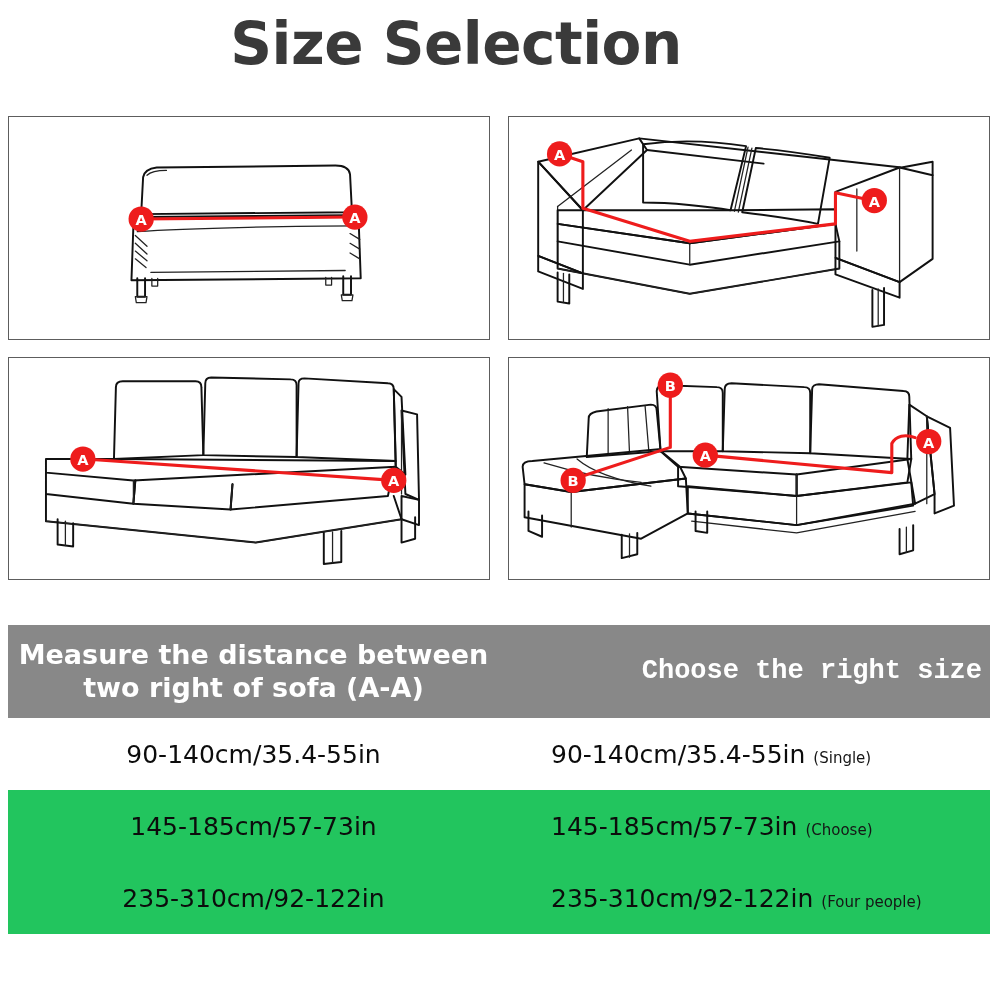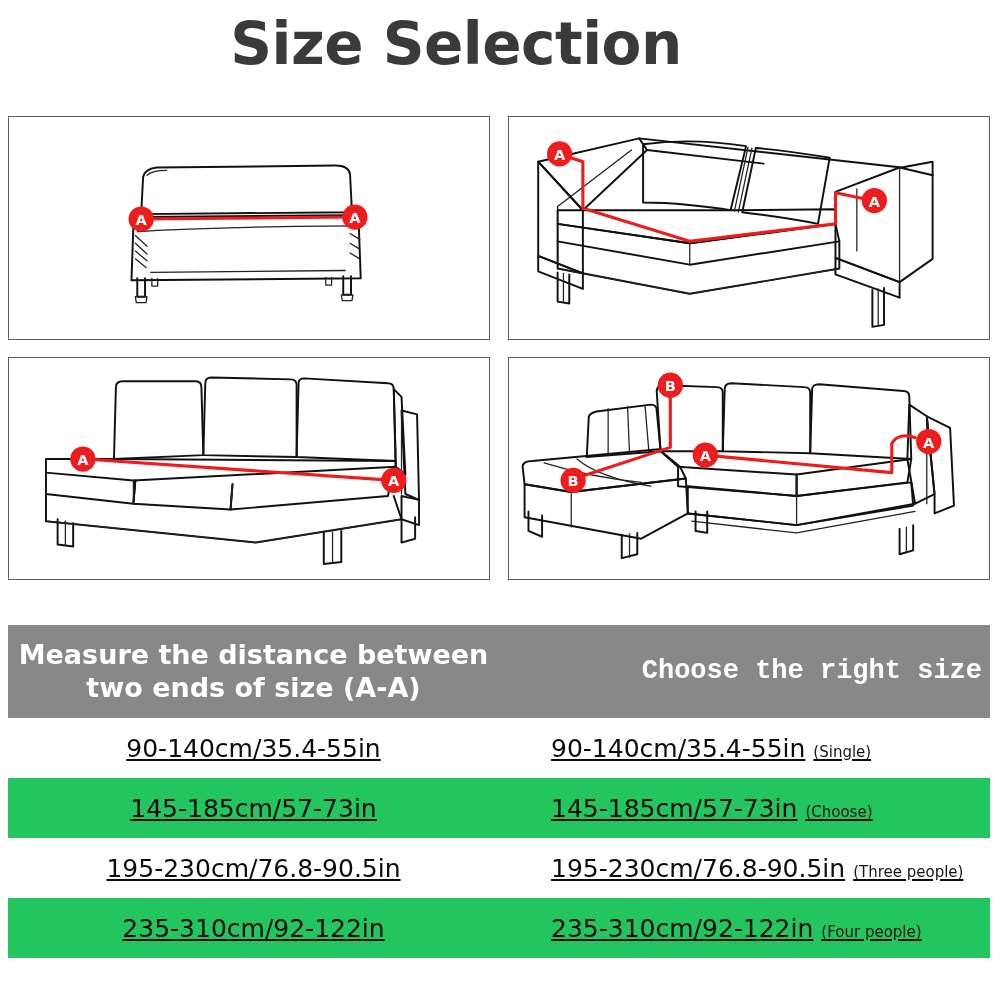--- a/index.html
+++ b/index.html
@@ -102,29 +102,28 @@
     font-weight: bold;
     font-size: 27px;
     line-height: 1.22;
     height: 85px;
     padding: 4px 8px;
     vertical-align: middle;
     border: 0;
   }
   .size-table th.col-right { text-align: right; padding-left: 52px; font-family: Liberation Mono, monospace; }
   .size-table td {
-    height: 60px;
+    height: 72px;
     padding: 0 8px;
     vertical-align: middle;
     font-family: "DejaVu Sans", sans-serif;
     font-size: 25px;
     color: #0c0c0c;
     border: 0;
     white-space: nowrap;
-    text-decoration: underline;
   }
   .size-table td.col-left { text-align: center; }
   .size-table td.col-right { text-align: left; padding-left: 52px; }
   .size-table tbody tr.row-odd td { background: #ffffff; }
   .size-table tbody tr.row-even td { background: #22c55e; }
   .note {
     font-size: 15px;
     color: #151515;
     margin-left: 8px;
     font-family: "DejaVu Sans", sans-serif;
@@ -300,44 +299,38 @@
     </svg>
   </div>
 
 </div>
 
 <table class="size-table">
   <thead>
     <tr>
       <th class="col-left">
         <span>Measure the distance between</span><br>
-        <span>two ends of size (A-A)</span>
+        <span>two right of sofa (A-A)</span>
       </th>
       <th class="col-right">Choose the right size</th>
     </tr>
   </thead>
   <tbody>
     <tr class="row-odd">
       <td class="col-left">90-140cm/35.4-55in</td>
       <td class="col-right">
         <span>90-140cm/35.4-55in</span><span class="note">(Single)</span>
       </td>
     </tr>
     <tr class="row-even">
       <td class="col-left">145-185cm/57-73in</td>
       <td class="col-right">
         <span>145-185cm/57-73in</span><span class="note">(Choose)</span>
       </td>
     </tr>
-    <tr class="row-odd">
-      <td class="col-left">195-230cm/76.8-90.5in</td>
-      <td class="col-right">
-        <span>195-230cm/76.8-90.5in</span><span class="note">(Three people)</span>
-      </td>
-    </tr>
     <tr class="row-even">
       <td class="col-left">235-310cm/92-122in</td>
       <td class="col-right">
         <span>235-310cm/92-122in</span><span class="note">(Four people)</span>
       </td>
     </tr>
   </tbody>
 </table>
 
 </body></html>

